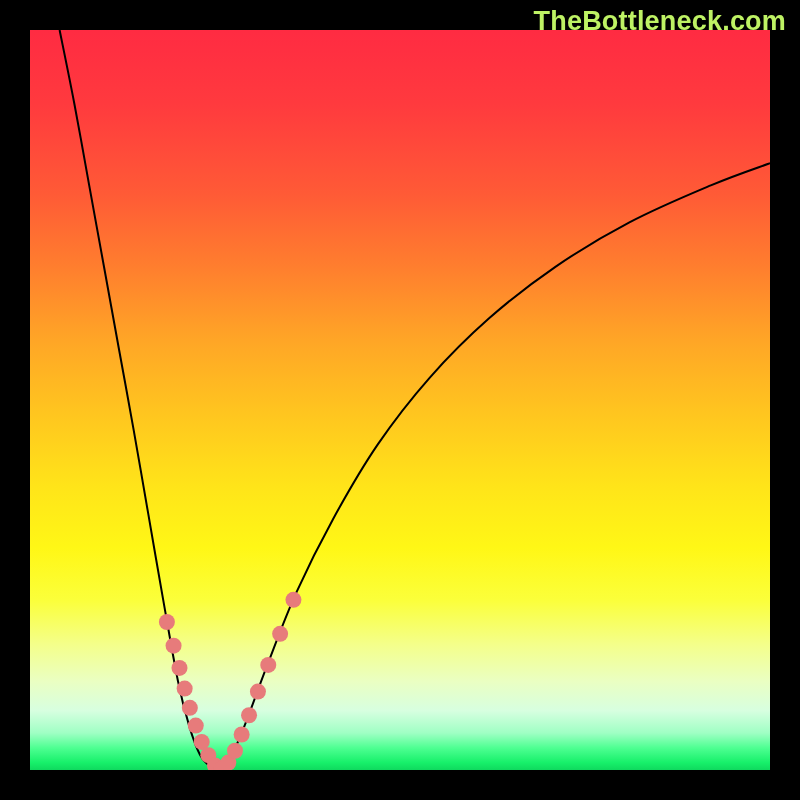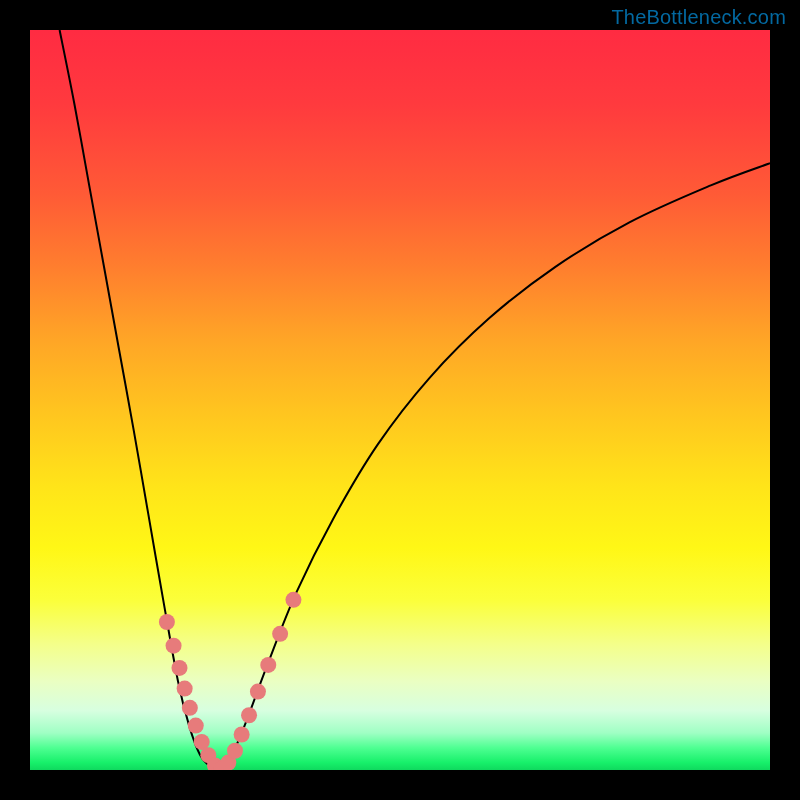--- a/index.html
+++ b/index.html
@@ -17,21 +17,21 @@
       #fff716 70%,
       #fbff3a 77%,
       #f4ff8a 83%,
       #eaffc2 88%,
       #d7ffe0 92%,
       #9fffc4 95%,
       #4eff92 97%,
       #17f06a 99%,
       #0fd95e 100%);
   }
-  .watermark{position:absolute;top:6px;right:14px;color:#0369a1;font-size:20px;font-weight:400;letter-spacing:.2px;user-select:none}
+  .watermark{position:absolute;top:6px;right:14px;color:#bef264;font-size:27px;font-weight:700;letter-spacing:.2px;user-select:none}
   svg.curve{position:absolute;inset:0}
   .dot{fill:#e77b7b}
 </style>
 </head>
 <body>
 
 <div class="frame">
   <div class="plot">
     <div class="gradient"></div>
     <svg class="curve" viewBox="0 0 740 740" preserveAspectRatio="none">

